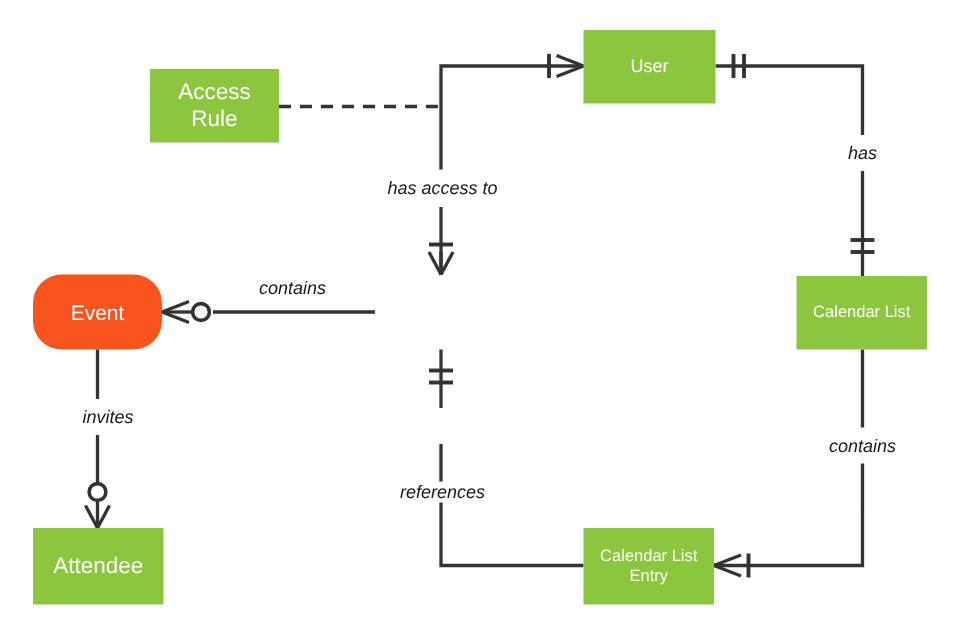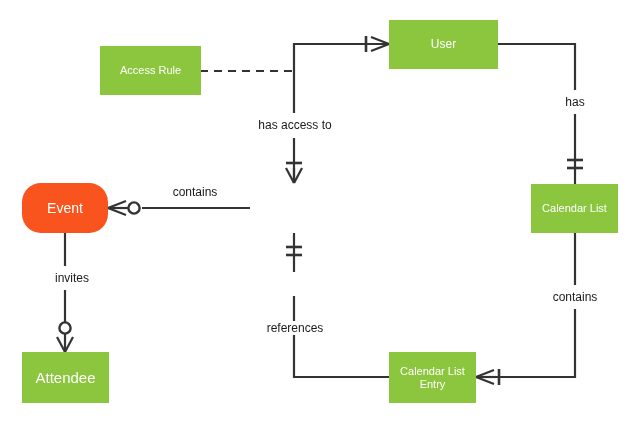--- a/index.html
+++ b/index.html
@@ -46,20 +46,21 @@
     position: absolute;
     color: #1a1a1a;
     font-size: 12px;
     white-space: nowrap;
     background: #ffffff;
     padding: 0 2px;
     user-select: none;
   }
   .edge-label.centered {
     transform: translate(-50%, -50%);
+    font-style: italic;
   }
 </style>
 </head>
 <body>
 
 <div id="diagram-root">
 
   <svg id="edge-layer" viewBox="0 0 642 423" width="642" height="423" xmlns="http://www.w3.org/2000/svg">
     <g fill="none" stroke="#333333" stroke-width="2.2" stroke-linecap="butt">
 
@@ -126,25 +127,25 @@
       <path d="M 294 296 L 294 377 L 389 377"></path>
 
       <g stroke-width="2.6">
         <path d="M 286 247 L 302 247"></path>
         <path d="M 286 255 L 302 255"></path>
       </g>
 
     </g>
   </svg>
 
-  <div class="entity-node" style="left:100px; top:46px; width:101px; height:49px; background:#8cc63e; font-size:11px;">
+  <div class="entity-node" style="left:100px; top:46px; width:86px; height:49px; background:#8cc63e; font-size:15px;">
     <span class="entity-label">Access Rule</span>
   </div>
 
-  <div class="entity-node" style="left:389px; top:20px; width:109px; height:49px; background:#8cc63e; font-size:12px;">
+  <div class="entity-node" style="left:389px; top:20px; width:88px; height:49px; background:#8cc63e; font-size:12px;">
     <span class="entity-label">User</span>
   </div>
 
   <div class="entity-node" style="left:22px; top:183px; width:86px; height:50px; background:#f9541e; font-size:14px;border-radius:19px;">
     <span class="entity-label">Event</span>
   </div>
 
 
   <div class="entity-node" style="left:531px; top:184px; width:87px; height:49px; background:#8cc63e; font-size:11px;">
     <span class="entity-label">Calendar List</span>

